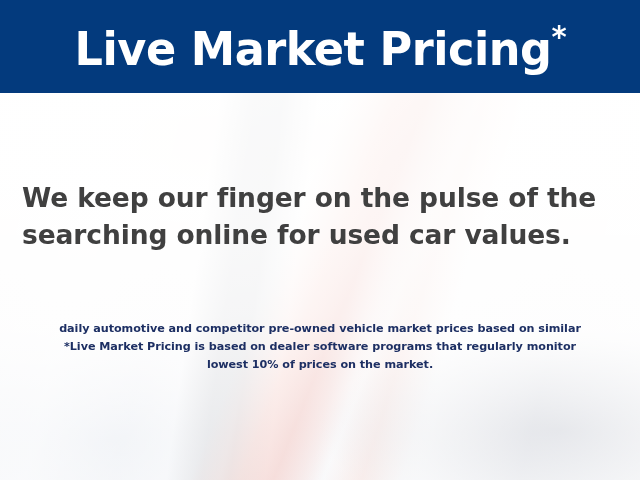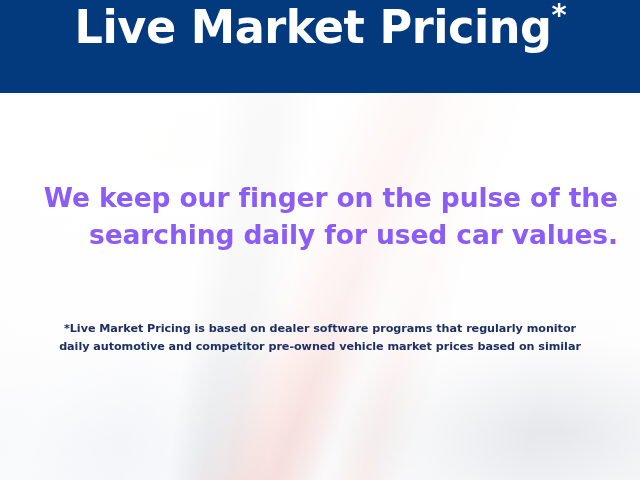--- a/index.html
+++ b/index.html
@@ -65,21 +65,21 @@
   
   .header-bar {
     position: absolute;
     top: 0;
     left: 0;
     width: 640px;
     height: 93px;
     z-index: 5;
     background: #033a7d;
     display: flex;
-    align-items: flex-start;
+    align-items: center;
     justify-content: center;
   }
   .header-title {
     color: #ffffff;
     font-family: "DejaVu Sans", sans-serif;
     font-weight: bold;
     font-size: 46px;
     letter-spacing: -0.5px;
     line-height: 1;
     white-space: nowrap;
@@ -99,22 +99,22 @@
     left: 0;
     width: 640px;
     height: 387px;
     z-index: 6;
   }
   .headline {
     position: absolute;
     top: 86px;
     left: 22px;
     width: 596px;
-    text-align: right;
-    color: #8b5cf6;
+    text-align: left;
+    color: #404040;
     font-family: "DejaVu Sans", sans-serif;
     font-weight: bold;
     font-size: 26.5px;
     line-height: 37px;
     letter-spacing: -0.1px;
     margin: 0;
   }
   .headline .hl-line { display: block; white-space: nowrap; }
 
   
@@ -144,22 +144,23 @@
   <div class="bg-veil"></div>
 
   <div class="header-bar">
     <h1 class="header-title"><span>Live Market Pricing</span><span class="star">*</span></h1>
   </div>
 
   <div class="content">
 
     <p class="headline">
       <span class="hl-line">We keep our finger on the pulse of the</span>
-      <span class="hl-line">searching daily for used car values.</span>
+      <span class="hl-line">searching online for used car values.</span>
     </p>
 
     <p class="fineprint">
+      <span class="fp-line">daily automotive and competitor pre-owned vehicle market prices based on similar</span>
       <span class="fp-line">*Live Market Pricing is based on dealer software programs that regularly monitor</span>
-      <span class="fp-line">daily automotive and competitor pre-owned vehicle market prices based on similar</span>
+      <span class="fp-line">lowest 10% of prices on the market.</span>
     </p>
 
   </div>
 </div>
 
 </body></html>

